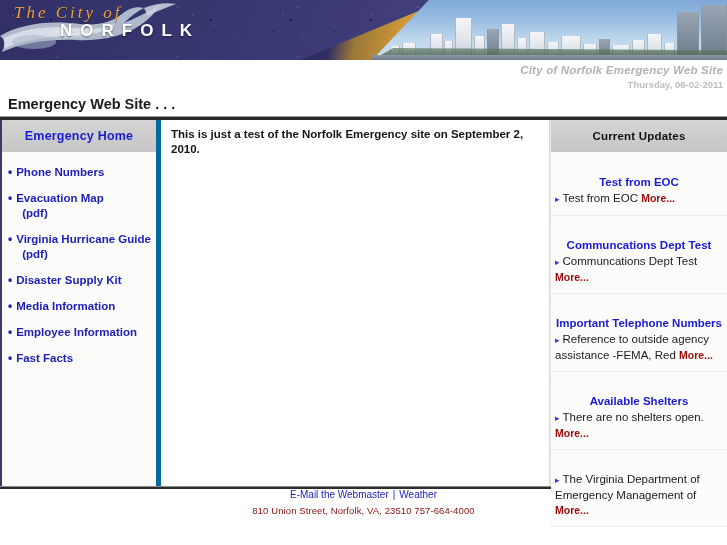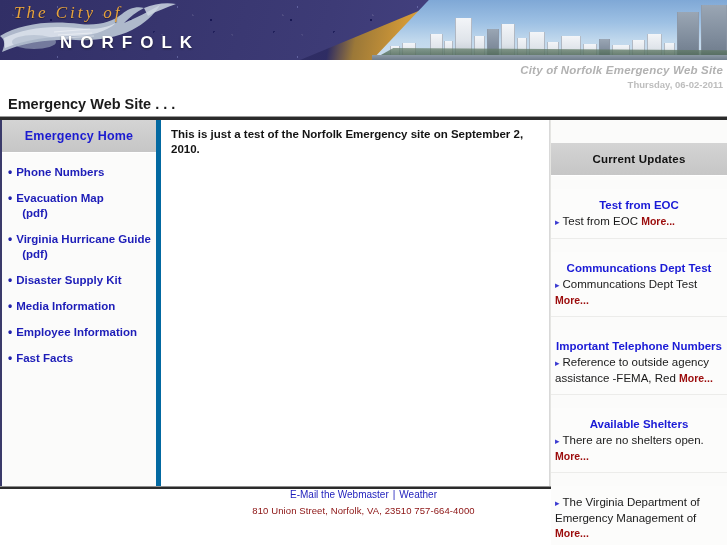--- a/index.html
+++ b/index.html
@@ -73,21 +73,21 @@
     position: absolute; left: 14px; top: 3px;
     font-family: "Liberation Serif", serif;
     font-style: italic;
     font-size: 17px;
     color: #e8a33d;
     letter-spacing: 3px;
     white-space: nowrap;
     text-shadow: 0 1px 1px rgba(0,0,0,.45);
   }
   #banner .logo-norfolk {
-    position: absolute; left: 60px; top: 33px;
+    position: absolute; left: 60px; top: 21px;
     font-family: "Liberation Sans", sans-serif;
     font-weight: bold;
     font-size: 17px;
     color: #ffffff;
     letter-spacing: 8px;
     white-space: nowrap;
     text-shadow: 0 1px 2px rgba(0,0,0,.5);
   }
   
   #banner .mermaid {
@@ -205,21 +205,20 @@
     width: 177px;
     min-width: 177px;
     background: #fbfbfa;
     border-left: 1px solid #e5e5e2;
   }
   #updates-header {
     height: 33px;
     background: linear-gradient(180deg,#d4d4d4 0%, #cccccc 55%, #c6c6c6 100%);
     display: flex; align-items: center; justify-content: center;
     border-bottom: 1px solid #ffffff;
-    margin-top: 23px;
   }
   #updates-header .label {
     font-size: 11.5px; font-weight: bold;
     color: #111111;
     letter-spacing: .2px;
   }
   .update-item {
     padding: 9px 4px 8px 4px;
     border-bottom: 1px solid #ececea;
     background: #fcfcfb;

